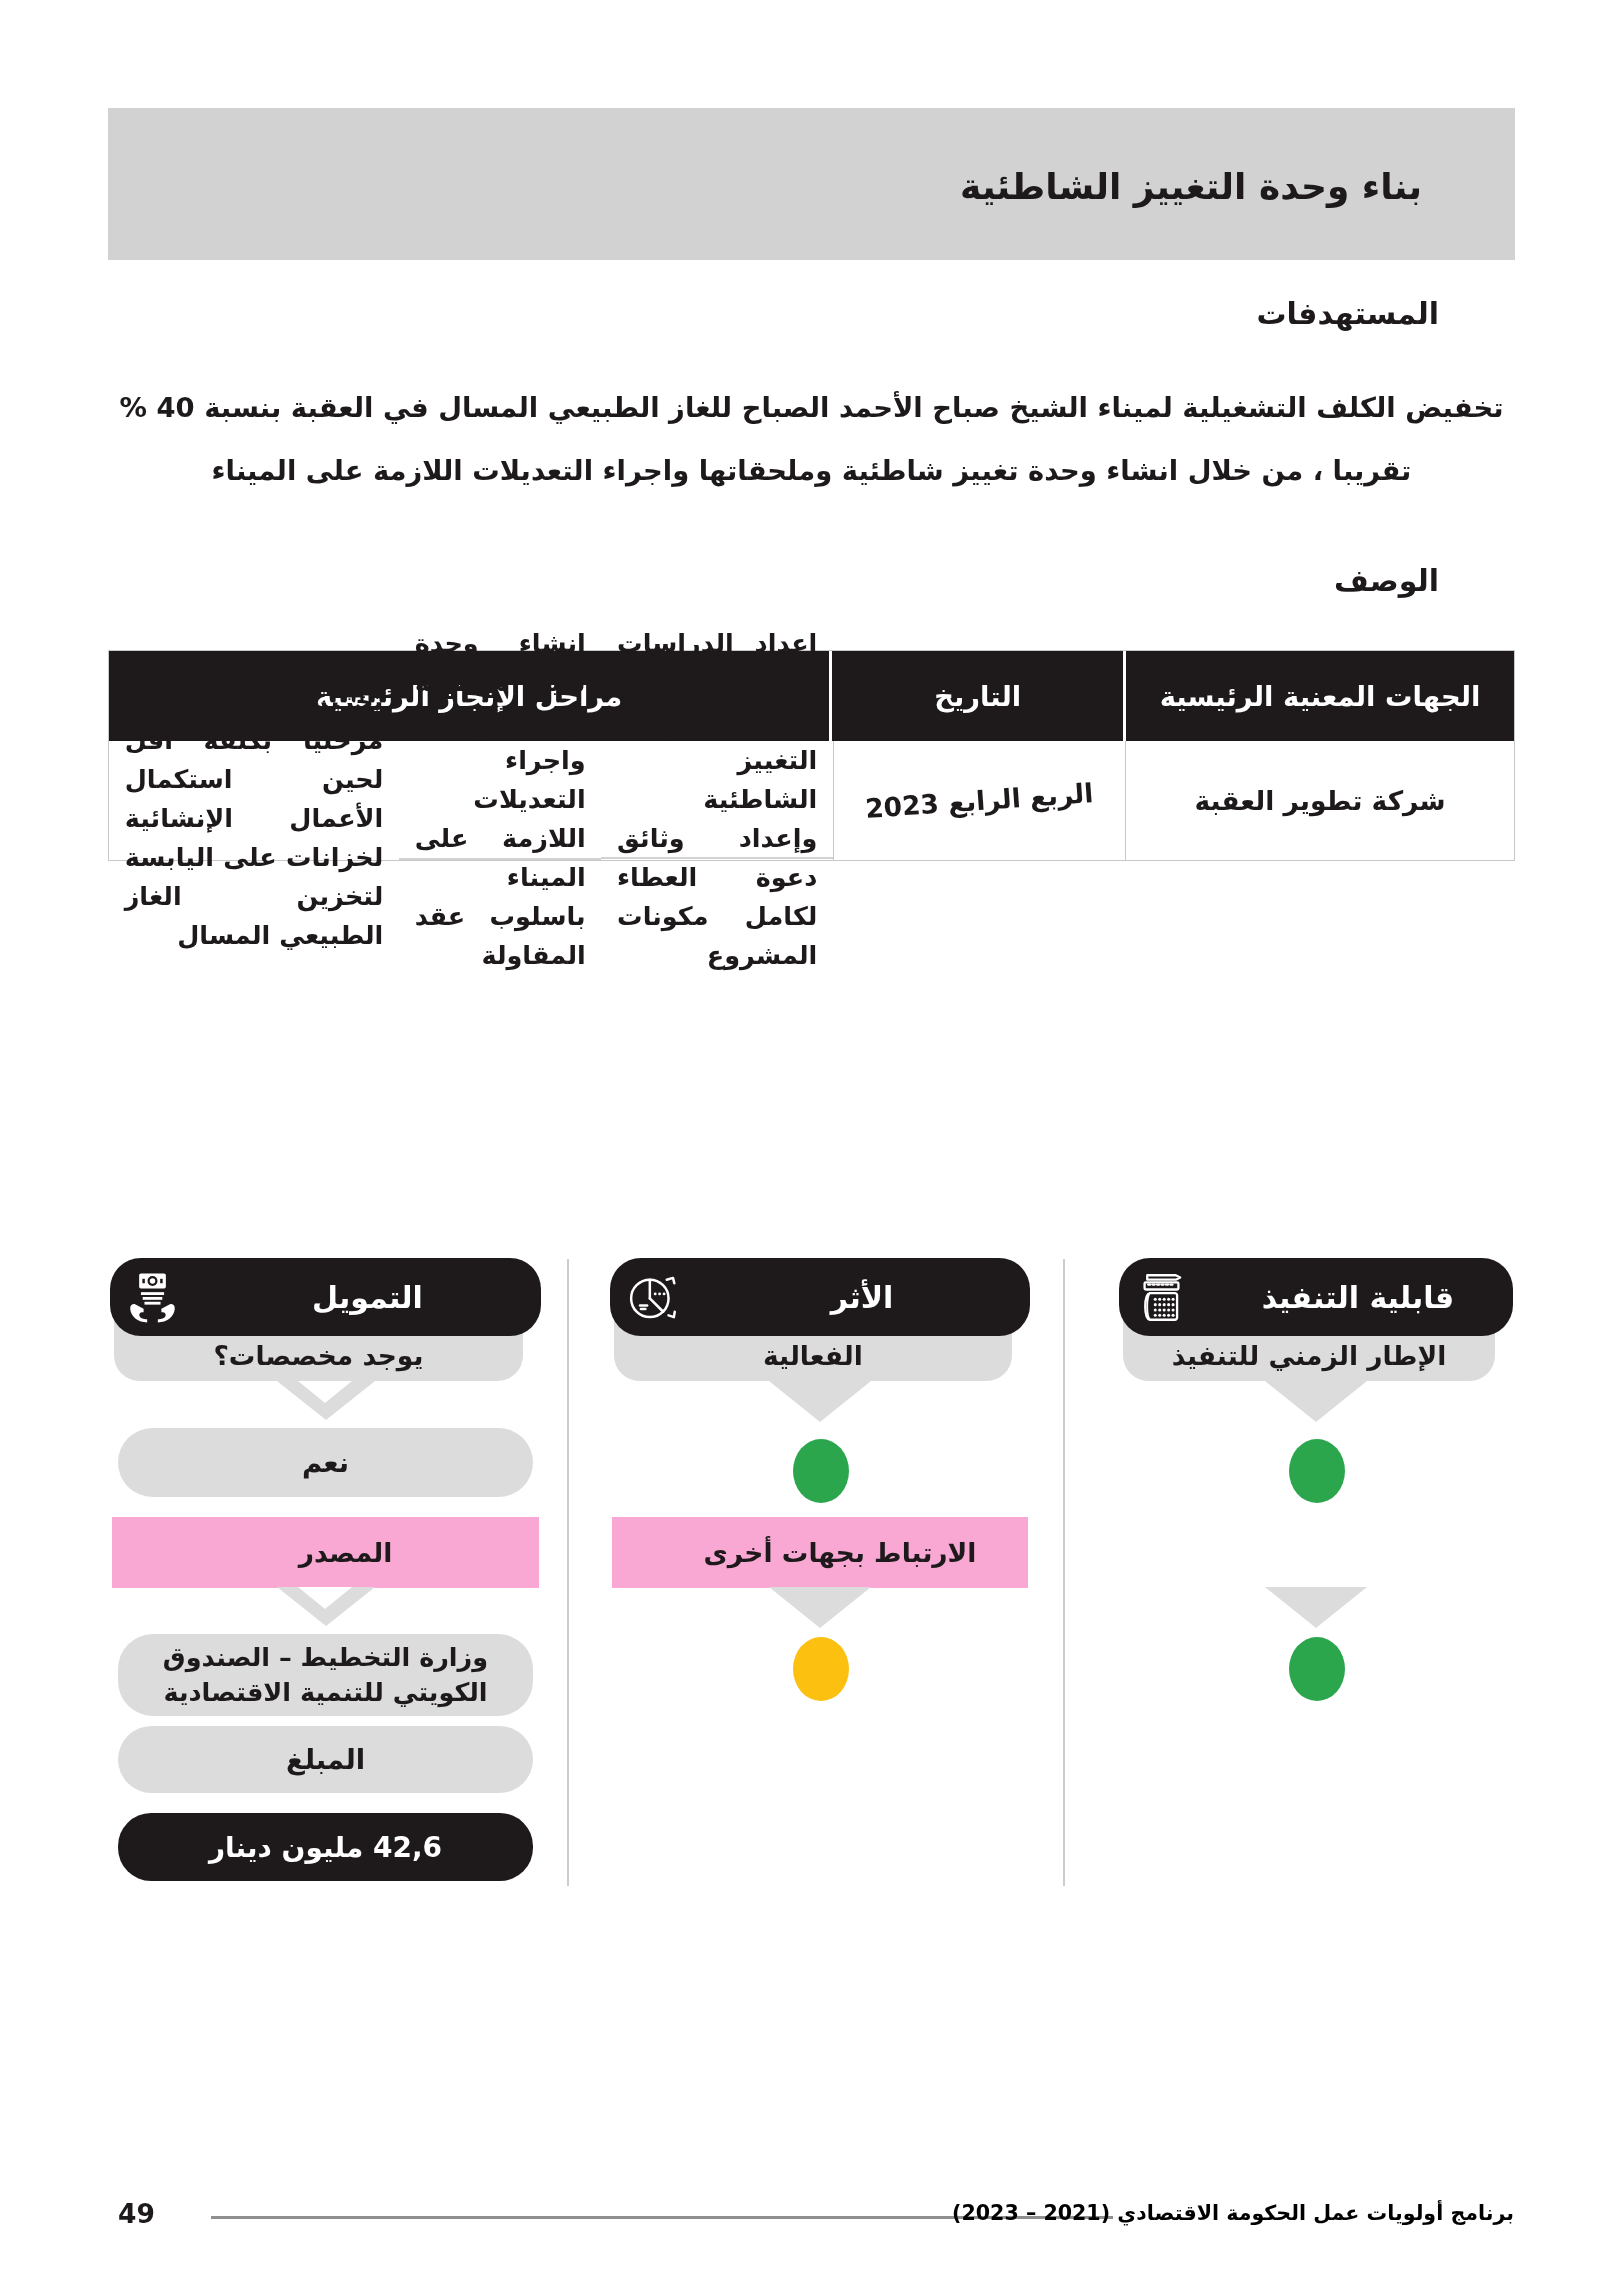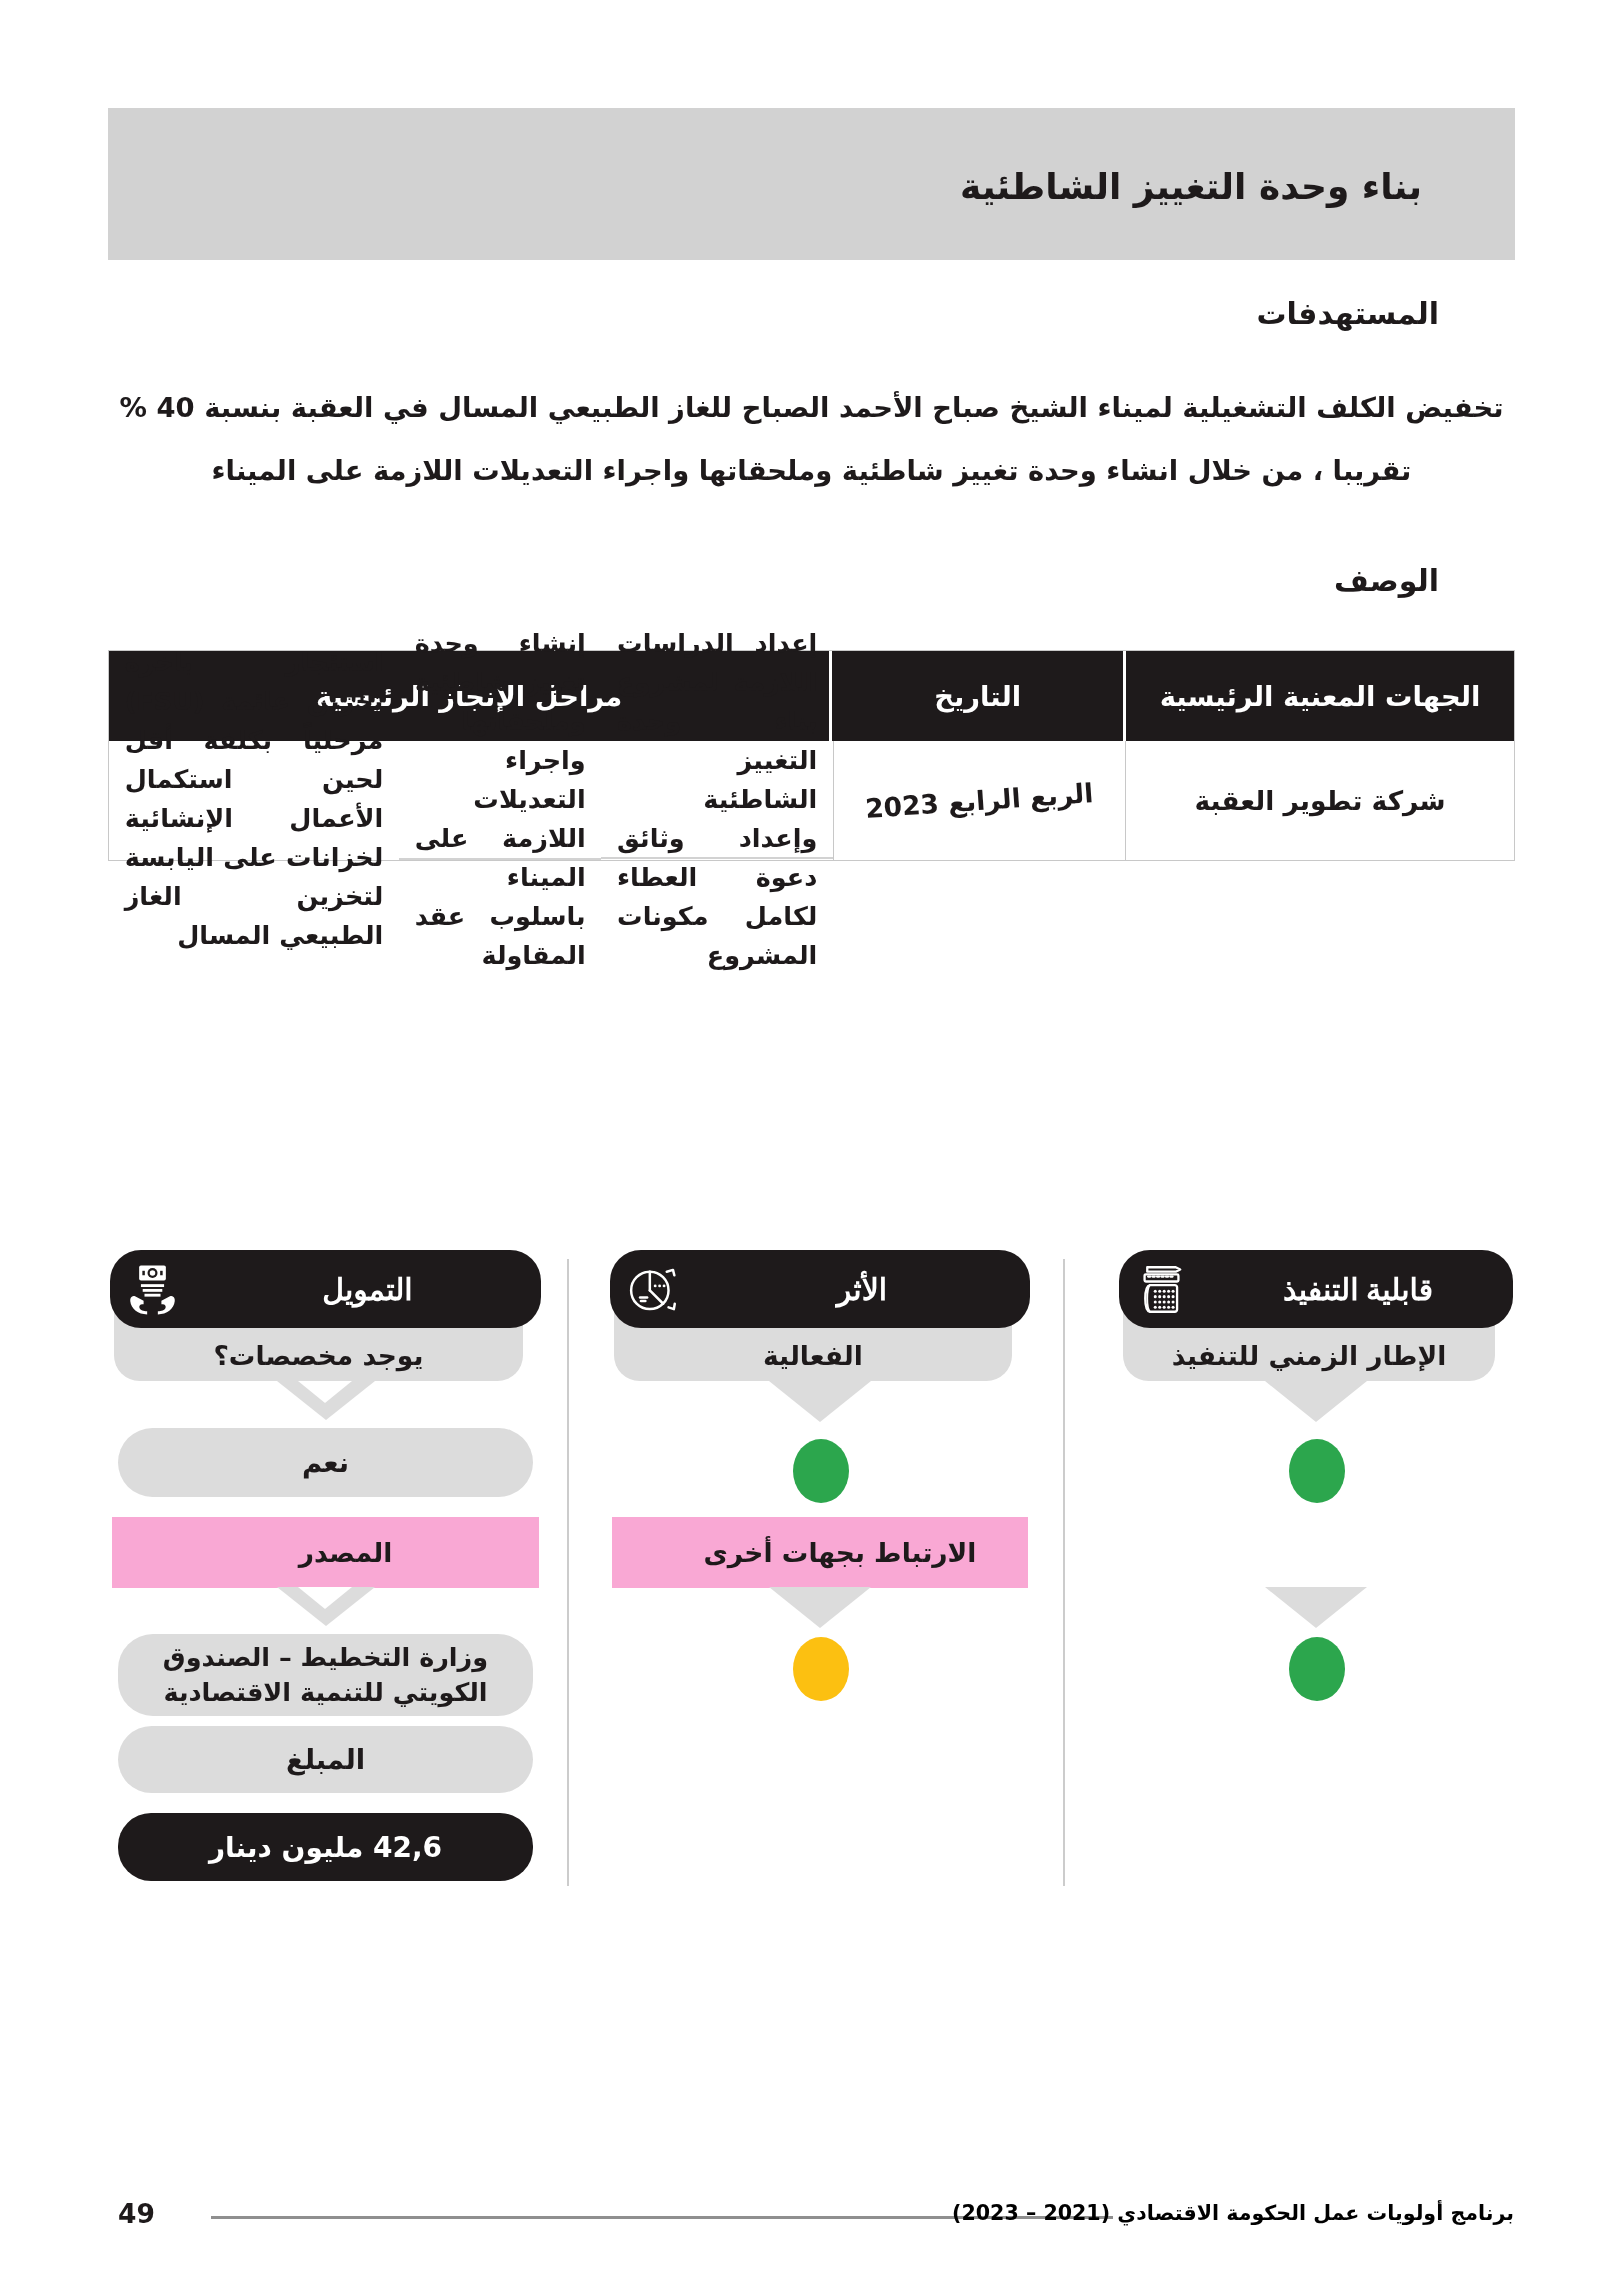--- a/index.html
+++ b/index.html
@@ -58,22 +58,22 @@
   }
   .m-row-0 { height:118px; } .m-row-1 { height:119px; } .m-row-2 { height:115px; }
   
   .v-divider { position:absolute; top:1259px; height:627px; width:2px; background:#cccccc; }
   #divider-1 { left:567px; } #divider-2 { left:1063px; }
   .card { position:absolute; top:1250px; height:637px; }
   #card-funding { left:110px; width:431px; }
   #card-impact { left:610px; width:420px; }
   #card-feasibility { left:1119px; width:394px; }
   .pill-header {
-    position:absolute; top:0; left:0; right:0; height:78px; background:#1e1a1b;
-    border-radius:31px; display:flex; align-items:center; z-index:2;font-family:Liberation Serif, serif;
+    position:absolute; top:8px; left:0; right:0; height:78px; background:#1e1a1b;
+    border-radius:31px; display:flex; align-items:center; z-index:2;
   }
   .pill-header .pill-label { flex:1; text-align:center; color:#fff; font-size:30px; }
   .pill-header .icon-box { width:84px; display:flex; align-items:center; justify-content:center; }
   .callout {
     position:absolute; top:39px; left:3.9px; right:18px; height:92px; background:#dcdcdc;
     border-radius:0 0 25.5px 25.5px; z-index:1; display:flex; align-items:center;
     justify-content:center; padding-top:41px; font-size:26.5px;
   }
   .tail-solid {
     position:absolute; width:0; height:0; left:calc(50% - 51px);

